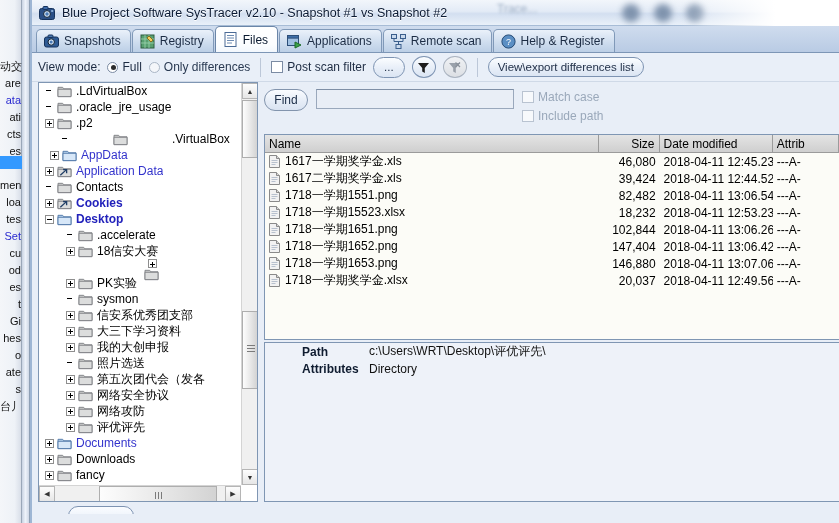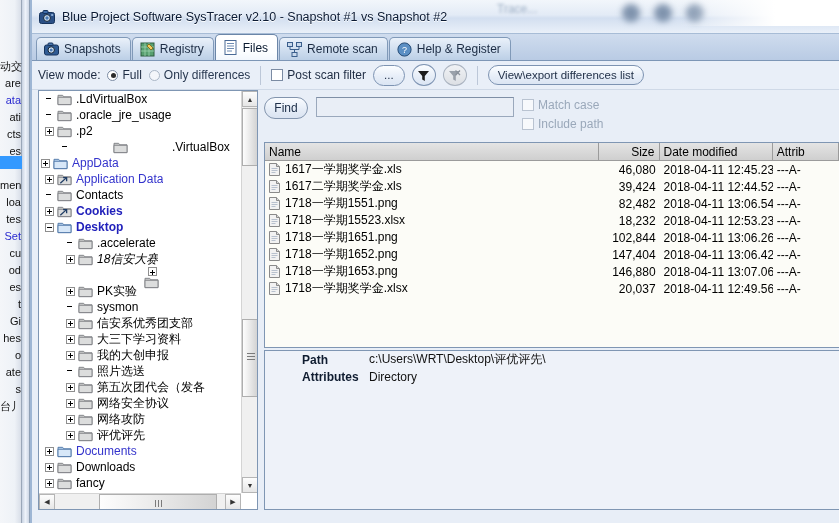--- a/index.html
+++ b/index.html
@@ -40,21 +40,21 @@
   
   #app {
     position: absolute; left: 30px; top: 0; width: 809px; height: 523px;
     background: #e8eef7;
     border-left: 2px solid #9eb6d4;
     overflow: hidden;
   }
 
   
   #titlebar {
-    position: relative; height: 34px; width: 100%;
+    position: relative; height: 26px; width: 100%;
     background: linear-gradient(to bottom,#f2f6fb 0%,#e3ebf6 45%,#d3dff0 55%,#e9f0f9 100%);
     border-bottom: 1px solid #a7bcd6;
   }
   #titlebar .tb-inner {
     position:absolute; left:0; top:0; right:0; bottom:0;
     display:flex; align-items:center; gap:7px; padding-left:7px;
   }
   .title-text {
     font-size: 12.5px; color: #0b1a33; white-space: nowrap;
     text-shadow: 0 1px 0 #fff;
@@ -335,20 +335,28 @@
           <path d="M9 2 L13 6 L11 8 L7 4 Z" fill="#f0d060" stroke="#8a6f1e"></path>
         </svg>
         <span>Registry</span>
       </div>
       <div class="tab active">
         <svg width="15" height="15" viewBox="0 0 15 15" class="ticon">
           <rect x="2" y="0.5" width="11" height="14" fill="#ffffff" stroke="#4a6a96"></rect>
           <path d="M4 3.5h7M4 6h7M4 8.5h7M4 11h5" stroke="#6d8bb2" stroke-width="1"></path>
         </svg>
         <span>Files</span>
+      </div>
+      <div class="tab">
+        <svg width="15" height="15" viewBox="0 0 15 15" class="ticon">
+          <rect x="0.5" y="1.5" width="11" height="10" fill="#9fc0e2" stroke="#2c4e78"></rect>
+          <rect x="0.5" y="1.5" width="11" height="2.6" fill="#3f6ea8" stroke="#2c4e78"></rect>
+          <path d="M8 8 L14 11 L8 14 Z" fill="#3ba24a" stroke="#1d6b29"></path>
+        </svg>
+        <span>Applications</span>
       </div>
       <div class="tab">
         <svg width="15" height="15" viewBox="0 0 15 15" class="ticon">
           <rect x="0.5" y="0.5" width="5" height="4" fill="#c9d9ec" stroke="#3a5e8c"></rect>
           <rect x="9.5" y="0.5" width="5" height="4" fill="#c9d9ec" stroke="#3a5e8c"></rect>
           <rect x="5" y="10.5" width="5" height="4" fill="#c9d9ec" stroke="#3a5e8c"></rect>
           <path d="M3 4.5v3h9v-3M7.5 7.5v3" stroke="#3a5e8c" fill="none"></path>
         </svg>
         <span>Remote scan</span>
       </div>
@@ -421,21 +429,21 @@
             <span class="tlabel">.p2</span>
           </div>
           <div class="trow" style="padding-left: 22px; gap: 40px;">
             <span class="expander none"></span>
             <svg width="15" height="14" viewBox="0 0 15 14" class="folder">
               <path d="M0.5 2.5h5l1.3 1.6h7.7v8.4H0.5z" fill="#cfd0d0" stroke="#7e8185"></path>
               <path d="M0.5 4.6h14v7.9H0.5z" fill="#dcdddd" stroke="#7e8185"></path>
             </svg>
             <span class="tlabel">.VirtualBox</span>
           </div>
-          <div class="trow" style="padding-left: 2px;">
+          <div class="trow" style="padding-left: 11px;">
             <span class="expander plus"></span>
             <svg width="15" height="14" viewBox="0 0 15 14" class="folder">
               <path d="M0.5 2.5h5l1.3 1.6h7.7v8.4H0.5z" fill="#bcd6f0" stroke="#4f77a8"></path>
               <path d="M0.5 4.6h14v7.9H0.5z" fill="#d7e7f8" stroke="#4f77a8"></path>
             </svg>
             <span class="tlabel blue">AppData</span>
           </div>
           <div class="trow" style="padding-left: 6px;">
             <span class="expander plus"></span>
             <svg width="15" height="14" viewBox="0 0 15 14" class="folder">
@@ -473,21 +481,21 @@
             <span class="tlabel boldblue">Desktop</span>
           </div>
           <div class="trow" style="padding-left: 27px;">
             <span class="expander none"></span>
             <svg width="15" height="14" viewBox="0 0 15 14" class="folder">
               <path d="M0.5 2.5h5l1.3 1.6h7.7v8.4H0.5z" fill="#cfd0d0" stroke="#7e8185"></path>
               <path d="M0.5 4.6h14v7.9H0.5z" fill="#dcdddd" stroke="#7e8185"></path>
             </svg>
             <span class="tlabel">.accelerate</span>
           </div>
-          <div class="trow" style="padding-left: 27px; font-style: italic;">
+          <div class="trow" style="padding-left: 27px;">
             <span class="expander plus"></span>
             <svg width="15" height="14" viewBox="0 0 15 14" class="folder">
               <path d="M0.5 2.5h5l1.3 1.6h7.7v8.4H0.5z" fill="#cfd0d0" stroke="#7e8185"></path>
               <path d="M0.5 4.6h14v7.9H0.5z" fill="#dcdddd" stroke="#7e8185"></path>
             </svg>
             <span class="tlabel">18信安大赛</span>
           </div>
           <div class="trow" style="padding-left: 27px; flex-direction: column;">
             <span class="expander plus"></span>
             <svg width="15" height="14" viewBox="0 0 15 14" class="folder">

